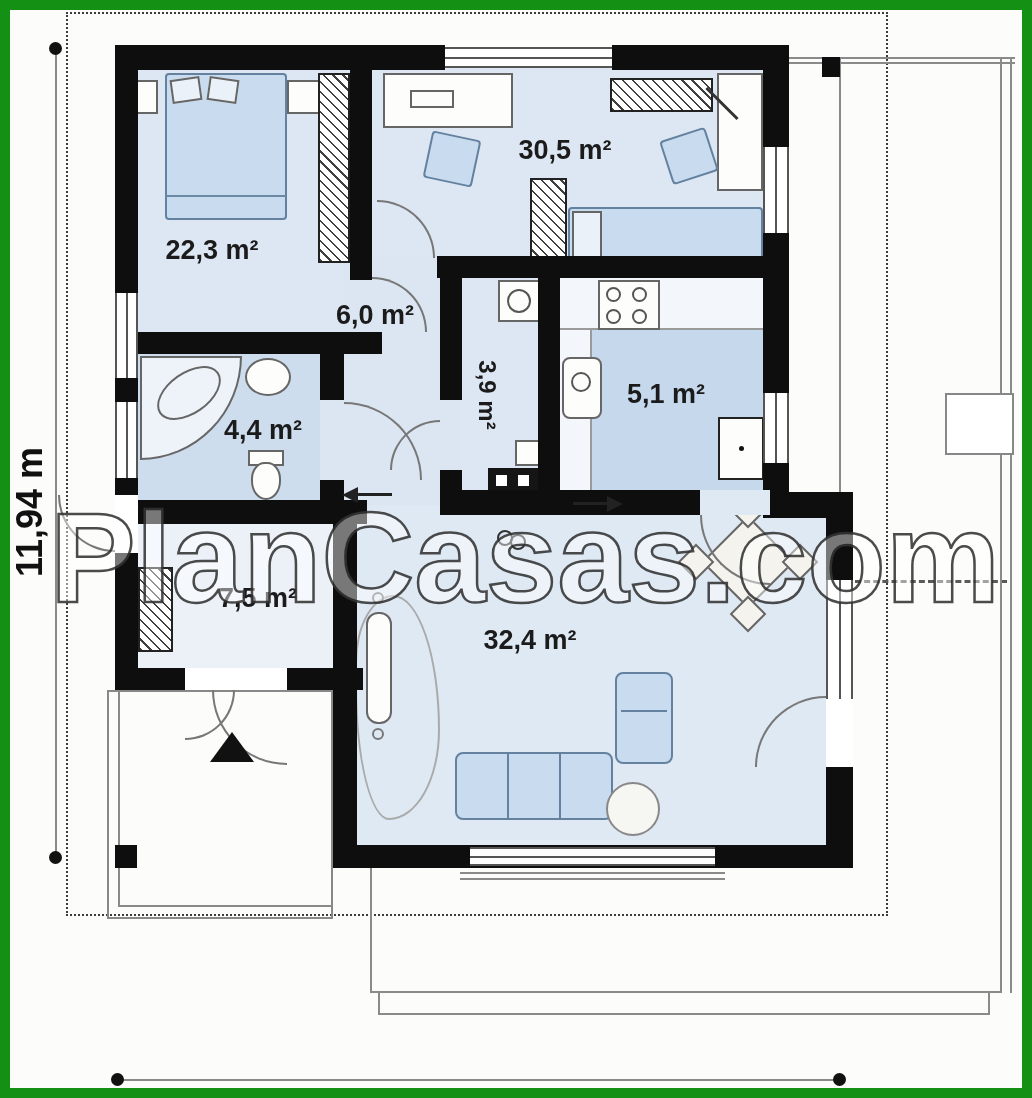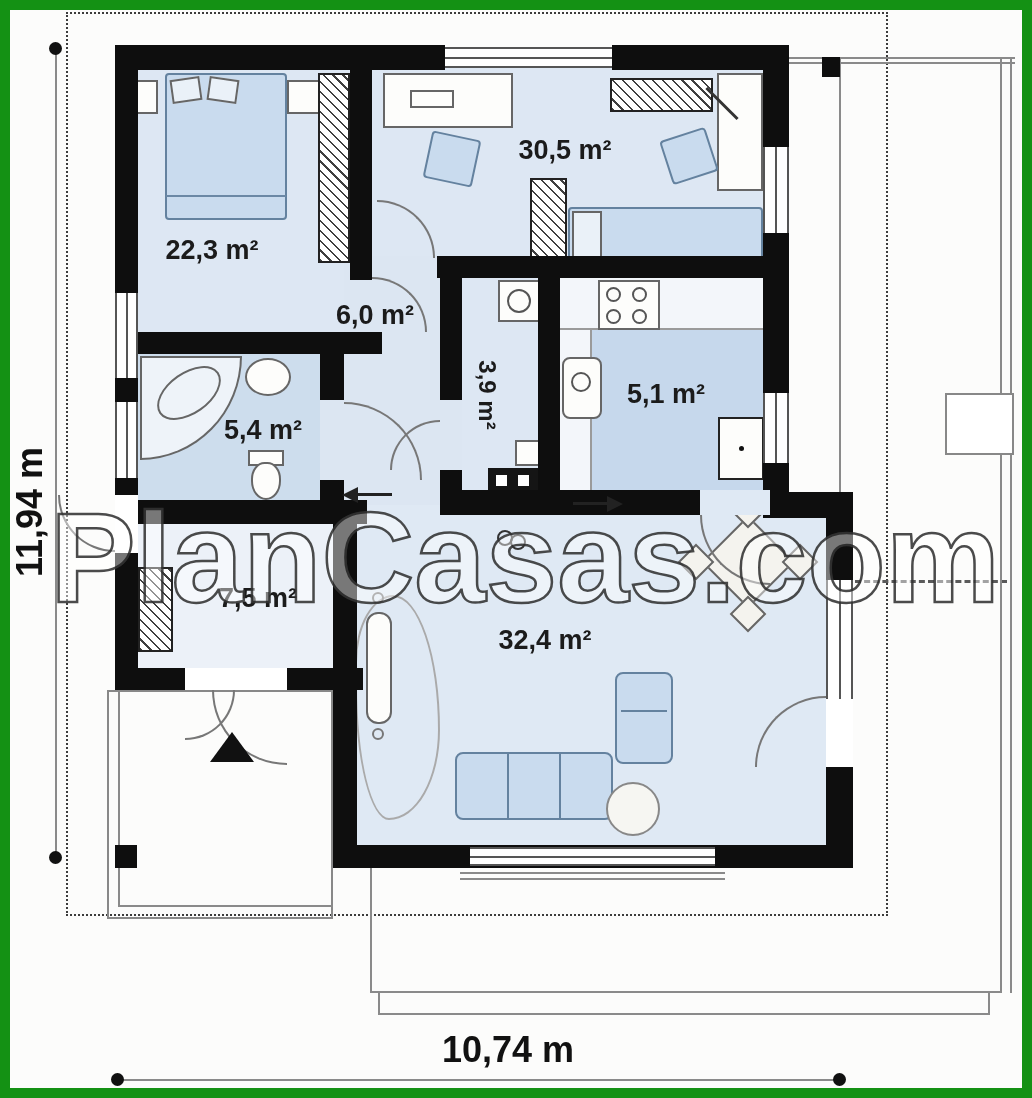--- a/index.html
+++ b/index.html
@@ -187,32 +187,31 @@
   <div class="tri-up" style="left:200px;top:722px"></div>
   <div class="arrow-line" style="left:346px;top:483px;width:36px"></div>
   <div class="tri-left" style="left:332px;top:477px"></div>
   <div class="arrow-line" style="left:563px;top:492px;width:36px"></div>
   <div class="tri-right" style="left:597px;top:486px"></div>
 
   <div class="lbl" style="left:202px;top:240px">22,3 m²</div>
   <div class="lbl" style="left:555px;top:140px">30,5 m²</div>
   <div class="lbl" style="left:365px;top:305px">6,0 m²</div>
   <div class="lbl rot90" style="left:477px;top:385px;font-size:24px">3,9 m²</div>
-  <div class="lbl" style="left:253px;top:420px">5,4 m²</div>
+  <div class="lbl" style="left:253px;top:420px">4,4 m²</div>
   <div class="lbl" style="left:656px;top:384px">5,1 m²</div>
   <div class="lbl" style="left:248px;top:588px">7,5 m²</div>
-  <div class="lbl" style="left:535px;top:630px">32,4 m²</div>
+  <div class="lbl" style="left:520px;top:630px">32,4 m²</div>
 
   <div class="dimline" style="left:45px;top:37px;width:2px;height:810px"></div>
   <div class="dot" style="left:39px;top:32px"></div>
   <div class="dot" style="left:39px;top:841px"></div>
   <div class="dim rotm90" style="left:20px;top:502px">11,94 m</div>
   <div class="dimline" style="left:105px;top:1069px;width:724px;height:2px"></div>
   <div class="dot" style="left:101px;top:1063px"></div>
   <div class="dot" style="left:823px;top:1063px"></div>
-  <div class="dim" style="left:498px;top:1040px">10,74 m</div>
 
   <svg class="wm" width="1012" height="1078" viewBox="0 0 1012 1078">
     <text x="40" y="592" textLength="950" lengthAdjust="spacingAndGlyphs" font-family="Liberation Sans, sans-serif" font-size="128" font-weight="bold" fill="rgba(255,255,255,0.5)" stroke="#333333" stroke-width="2.5">PlanCasas.com</text>
   </svg>
 
 </div>
 </div>
 
 </body></html>

